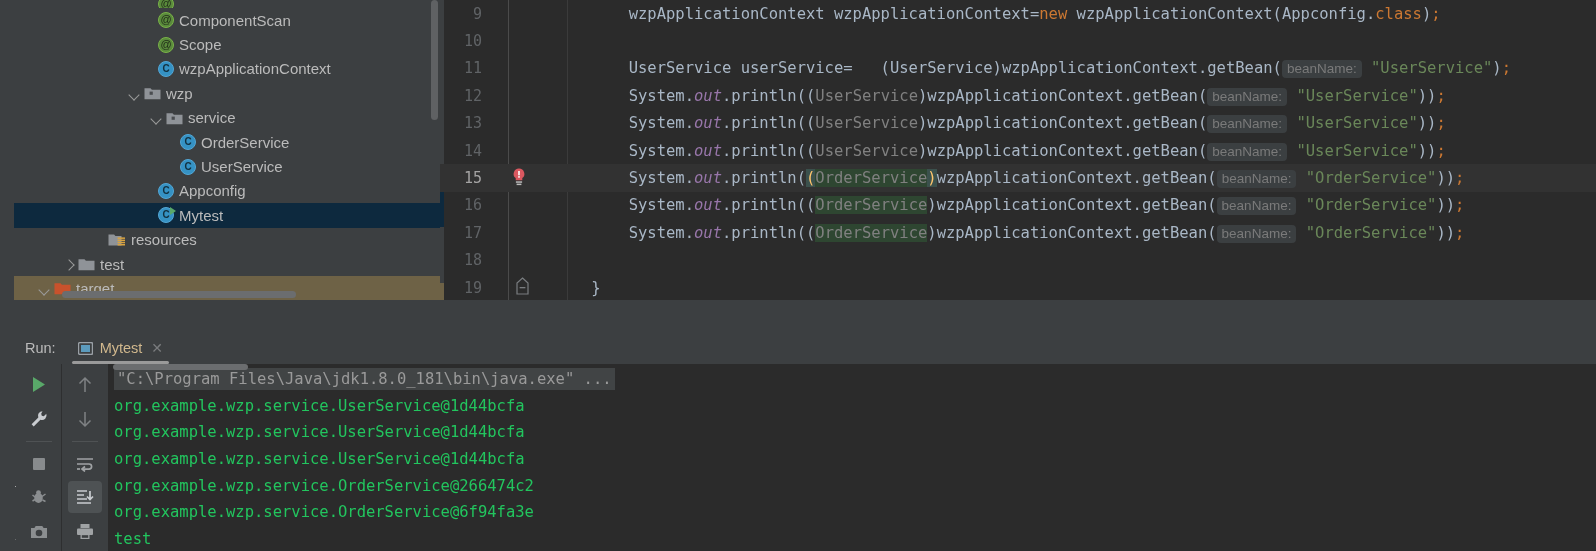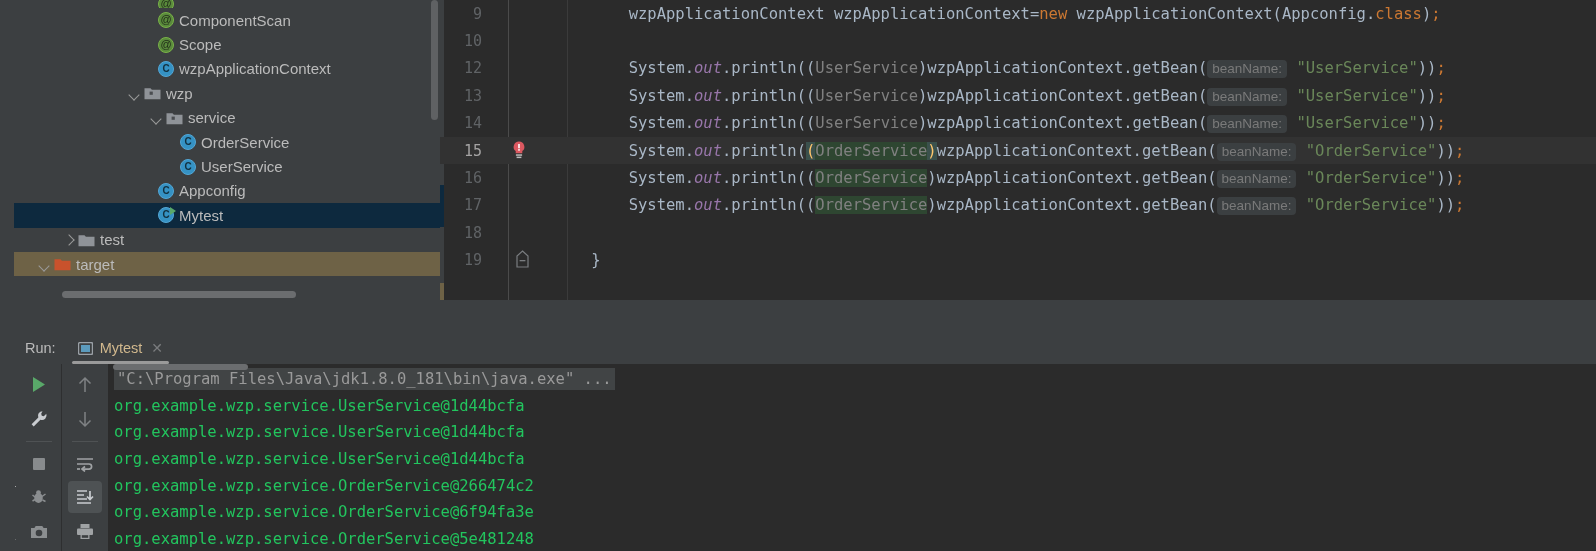--- a/index.html
+++ b/index.html
@@ -468,20 +468,33 @@
             <span class="tw" style="width: 144px;"></span>
             <span class="ico ico-class">C</span>
             <span class="tlabel">Appconfig</span>
           </div>
           <div class="trow selected">
             <span class="tw" style="width: 144px;"></span>
             <span class="ico ico-class runnable">C</span>
             <span class="tlabel">Mytest</span>
           </div>
           <div class="trow">
+            <span class="tw" style="width: 94px;"></span>
+            <span class="ico">
+              <svg width="18" height="14" viewBox="0 0 18 14">
+                <path d="M0.5 1.6h5.6l1.3 1.5h6.1v9.4H0.5z" fill="#8f9398"></path>
+                <rect x="9.6" y="4.4" width="7.4" height="1.5" fill="#d9a441"></rect>
+                <rect x="9.6" y="6.6" width="7.4" height="1.5" fill="#d9a441"></rect>
+                <rect x="9.6" y="8.8" width="7.4" height="1.5" fill="#d9a441"></rect>
+                <rect x="9.6" y="11" width="7.4" height="1.5" fill="#d9a441"></rect>
+              </svg>
+            </span>
+            <span class="tlabel">resources</span>
+          </div>
+          <div class="trow">
             <span class="tw" style="width: 48px;"></span>
             <span class="arrow right"></span>
             <span class="ico">
               <svg width="17" height="14" viewBox="0 0 17 14">
                 <path d="M0.5 2.2h6l1.4 1.6h8.6v9.4H0.5z" fill="#8f9398"></path>
               </svg>
             </span>
             <span class="tlabel">test</span>
           </div>
           <div class="trow excluded">
@@ -504,20 +517,21 @@
     <div id="editor">
       <div id="editor-scrollmark">
         <div class="m1"></div>
         <div class="m2"></div>
       </div>
       <div class="gutter-sep"></div>
       <div class="gutter-sep2"></div>
       <div id="editor-lines">
           <div class="eline"><span class="lnum">9</span><span class="gutter"></span><span class="code"><span class="c-plain">        </span><span class="c-plain">wzpApplicationContext wzpApplicationContext=</span><span class="c-kw">new</span><span class="c-plain"> wzpApplicationContext(Appconfig.</span><span class="c-kw">class</span><span class="c-plain">)</span><span class="c-semi">;</span></span></div>
           <div class="eline"><span class="lnum">10</span><span class="gutter"></span><span class="code"></span></div>
+          <div class="eline"><span class="lnum">11</span><span class="gutter"></span><span class="code"><span class="c-plain">        UserService userService=   (UserService)wzpApplicationContext.getBean(</span><span class="hint">beanName:</span> <span class="c-str">"UserService"</span><span class="c-plain">)</span><span class="c-semi">;</span></span></div>
           <div class="eline"><span class="lnum">12</span><span class="gutter"></span><span class="code"><span class="c-plain">        System.</span><span class="c-field">out</span><span class="c-plain">.println((</span><span class="c-dim">UserService</span><span class="c-plain">)wzpApplicationContext.getBean(</span><span class="hint">beanName:</span> <span class="c-str">"UserService"</span><span class="c-plain">))</span><span class="c-semi">;</span></span></div>
           <div class="eline"><span class="lnum">13</span><span class="gutter"></span><span class="code"><span class="c-plain">        System.</span><span class="c-field">out</span><span class="c-plain">.println((</span><span class="c-dim">UserService</span><span class="c-plain">)wzpApplicationContext.getBean(</span><span class="hint">beanName:</span> <span class="c-str">"UserService"</span><span class="c-plain">))</span><span class="c-semi">;</span></span></div>
           <div class="eline"><span class="lnum">14</span><span class="gutter"></span><span class="code"><span class="c-plain">        System.</span><span class="c-field">out</span><span class="c-plain">.println((</span><span class="c-dim">UserService</span><span class="c-plain">)wzpApplicationContext.getBean(</span><span class="hint">beanName:</span> <span class="c-str">"UserService"</span><span class="c-plain">))</span><span class="c-semi">;</span></span></div>
           <div class="eline current"><span class="lnum">15</span><span class="gutter"><span class="errbulb"><svg width="14" height="19" viewBox="0 0 14 19">
                   <path d="M7 0.6a5.3 5.3 0 0 0-3.3 9.5v2.2h6.6v-2.2A5.3 5.3 0 0 0 7 0.6z" fill="#db5860"></path>
                   <rect x="3.9" y="13.3" width="6.2" height="1.5" fill="#bbbbbb"></rect>
                   <rect x="4.6" y="15.6" width="4.8" height="1.5" fill="#bbbbbb"></rect>
                   <rect x="6.2" y="3" width="1.6" height="4.3" fill="#ffffff"></rect>
                   <rect x="6.2" y="8.1" width="1.6" height="1.6" fill="#ffffff"></rect>
                 </svg></span></span><span class="code"><span class="c-plain">        System.</span><span class="c-field">out</span><span class="c-plain">.println(</span><span class="brace-match">(</span><span class="caret"></span><span class="c-dim sel-green">OrderService</span><span class="brace-match">)</span><span class="c-plain">wzpApplicationContext.getBean(</span><span class="hint">beanName:</span> <span class="c-str">"OrderService"</span><span class="c-plain">))</span><span class="c-semi">;</span></span></div>
@@ -641,21 +655,20 @@
 
       <div id="console">
         <div id="console-top-scroll"></div>
         <div id="console-lines">
             <div class="cline cmd"><span class="cmdbg">"C:\Program Files\Java\jdk1.8.0_181\bin\java.exe" ...</span></div>
             <div class="cline">org.example.wzp.service.UserService@1d44bcfa</div>
             <div class="cline">org.example.wzp.service.UserService@1d44bcfa</div>
             <div class="cline">org.example.wzp.service.UserService@1d44bcfa</div>
             <div class="cline">org.example.wzp.service.OrderService@266474c2</div>
             <div class="cline">org.example.wzp.service.OrderService@6f94fa3e</div>
-            <div class="cline">org.example.wzp.service.OrderService@5e481248</div>
             <div class="cline">test</div>
           </div>
         <div id="watermark">CSDN @万zp</div>
       </div>
 
     </div>
   </div>
 </div>
 
 </body></html>

